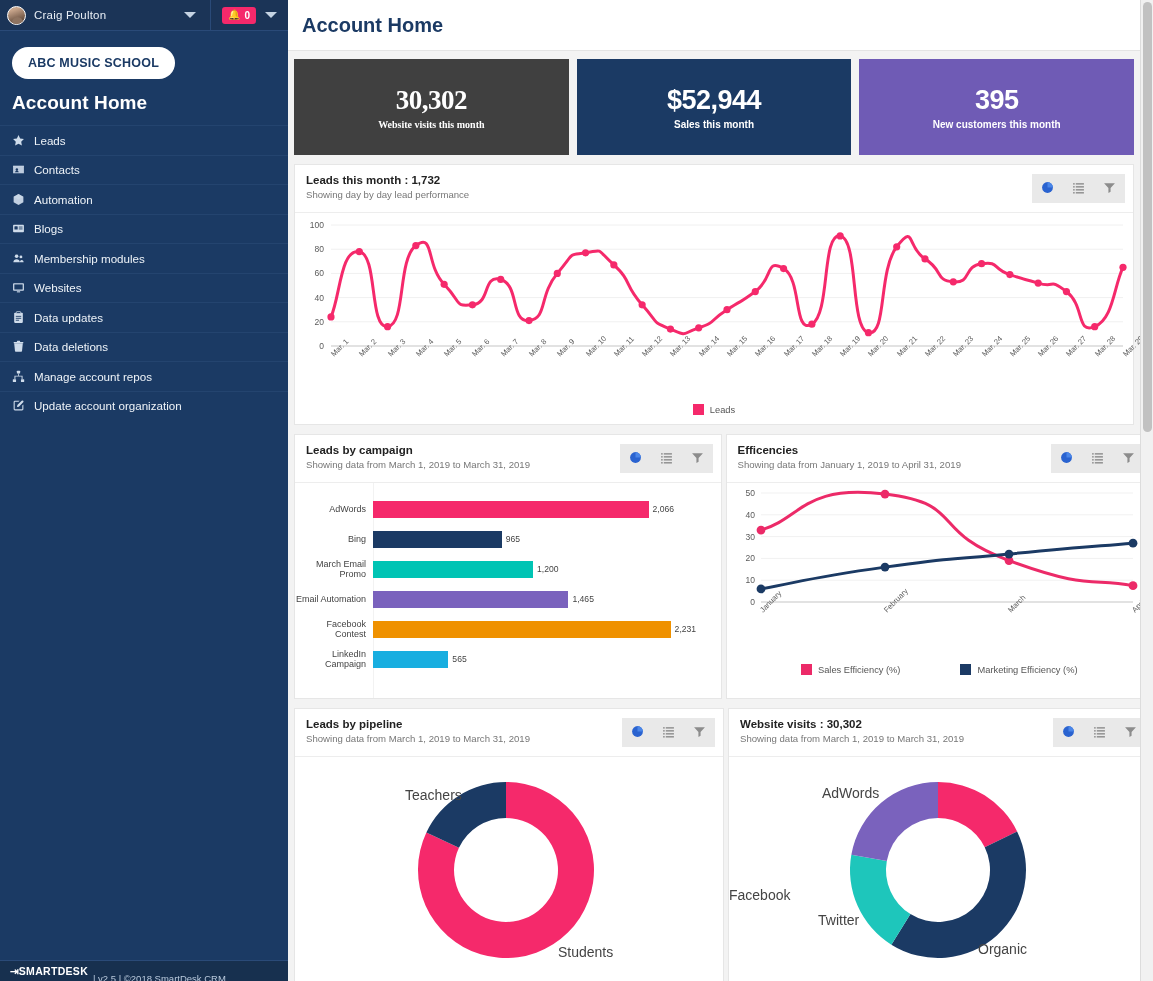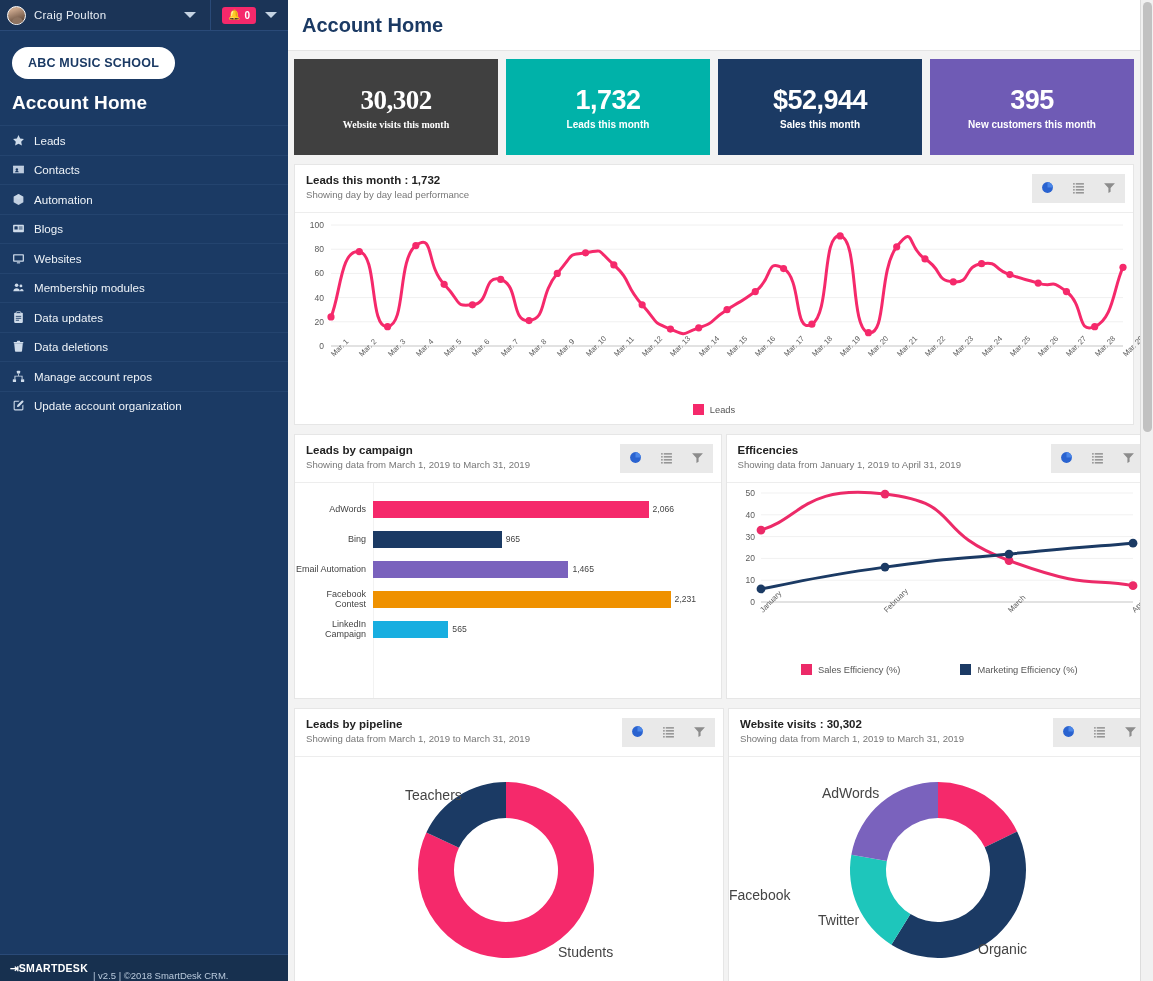--- a/index.html
+++ b/index.html
@@ -52,21 +52,21 @@
   #sidebar-title { font-size:19px; font-weight:bold; padding:3px 0 11px 12px; letter-spacing:.1px;}
   .nav-item {
     display:flex; align-items:center; gap:9px; height:29.5px;
     padding-left:12px; font-size:11.6px; color:#eef3f8;
     border-top:1px solid #24446f; cursor:pointer;
   }
   .nav-ico { width:13px; height:13px; flex:none; display:flex; align-items:center;
     justify-content:center; color:#cfdceb; }
   .nav-ico svg { display:block; }
   #footer {
-    position:absolute; left:0; bottom:0; width:288px; height:27px;
+    position:absolute; left:0; bottom:0; width:288px; height:21px;
     background:#17304f; border-top:1px solid #2a4a78;
     display:flex; align-items:center; padding-left:10px; font-size:9.5px; color:#b9c9dc;
   }
   #footer-logo { font-weight:bold; color:#fff; font-size:10.5px; letter-spacing:.3px; }
   #footer-logo .mark { letter-spacing:-1px; margin-right:1px; }
   #footer-meta { margin-left:5px;margin-top:14px; }
 
   
   #main {
     position:absolute; left:288px; top:0; width:865px; height:981px;
@@ -181,37 +181,37 @@
             <rect x="4.5" y="8" width="6" height="6" rx=".8" fill="#1b3a64"></rect>
             <rect x="12.5" y="8.5" width="7" height="1.6" fill="#1b3a64"></rect>
             <rect x="12.5" y="12" width="7" height="1.6" fill="#1b3a64"></rect>
           </svg>
         </span>
         <span>Blogs</span>
       </div>
       <div class="nav-item">
         <span class="nav-ico">
           <svg width="13" height="13" viewBox="0 0 24 24" fill="currentColor">
-            <rect x="2" y="4" width="20" height="14" rx="1.5"></rect>
-            <rect x="4.3" y="6.3" width="15.4" height="9.4" fill="#1b3a64"></rect>
-            <rect x="9" y="19" width="6" height="2"></rect>
-          </svg>
-        </span>
-        <span>Websites</span>
-      </div>
-      <div class="nav-item">
-        <span class="nav-ico">
-          <svg width="13" height="13" viewBox="0 0 24 24" fill="currentColor">
             <circle cx="8.5" cy="8" r="3.3"></circle>
             <circle cx="16.5" cy="9" r="2.6"></circle>
             <path d="M2.5 19c0-3.4 2.7-5.6 6-5.6s6 2.2 6 5.6z"></path>
             <path d="M14.5 19c0-2.6 1.3-4.4 3.4-4.4S21.5 16.4 21.5 19z"></path>
           </svg>
         </span>
         <span>Membership modules</span>
+      </div>
+      <div class="nav-item">
+        <span class="nav-ico">
+          <svg width="13" height="13" viewBox="0 0 24 24" fill="currentColor">
+            <rect x="2" y="4" width="20" height="14" rx="1.5"></rect>
+            <rect x="4.3" y="6.3" width="15.4" height="9.4" fill="#1b3a64"></rect>
+            <rect x="9" y="19" width="6" height="2"></rect>
+          </svg>
+        </span>
+        <span>Websites</span>
       </div>
       <div class="nav-item">
         <span class="nav-ico">
           <svg width="13" height="13" viewBox="0 0 24 24" fill="currentColor">
             <rect x="4" y="3" width="16" height="19" rx="1.5"></rect>
             <rect x="8" y="1.2" width="8" height="3.6" rx="1" fill="#1b3a64" stroke="currentColor" stroke-width="1.4"></rect>
             <rect x="7" y="9" width="10" height="1.6" fill="#1b3a64"></rect>
             <rect x="7" y="12.6" width="10" height="1.6" fill="#1b3a64"></rect>
             <rect x="7" y="16.2" width="6" height="1.6" fill="#1b3a64"></rect>
           </svg>
@@ -259,24 +259,20 @@
 <div id="main">
 
   <div id="page-header">
     <div id="page-title">Account Home</div>
   </div>
 
   <div id="kpi-row">
       <div class="kpi" style="background: #404040; font-family: Liberation Serif, serif;">
         <div class="kpi-value">30,302</div>
         <div class="kpi-label">Website visits this month</div>
-      </div>
-      <div class="kpi" style="background: rgb(0, 178, 169);">
-        <div class="kpi-value">1,732</div>
-        <div class="kpi-label">Leads this month</div>
       </div>
       <div class="kpi" style="background: rgb(27, 58, 100);">
         <div class="kpi-value">$52,944</div>
         <div class="kpi-label">Sales this month</div>
       </div>
       <div class="kpi" style="background: rgb(111, 91, 181);">
         <div class="kpi-value">395</div>
         <div class="kpi-label">New customers this month</div>
       </div>
     </div>
@@ -407,20 +403,27 @@
             </div>
           </div>
           <div class="bar-row">
             <div class="bar-label">Bing</div>
             <div class="bar-track">
               <div class="bar-fill" style="width: 38.6%; background: rgb(27, 58, 100);"></div>
               <div class="bar-val">965</div>
             </div>
           </div>
           <div class="bar-row">
+            <div class="bar-label">March Email Promo</div>
+            <div class="bar-track">
+              <div class="bar-fill" style="width: 48%; background: rgb(0, 196, 180);"></div>
+              <div class="bar-val">1,200</div>
+            </div>
+          </div>
+          <div class="bar-row">
             <div class="bar-label">Email Automation</div>
             <div class="bar-track">
               <div class="bar-fill" style="width: 58.6%; background: rgb(122, 98, 189);"></div>
               <div class="bar-val">1,465</div>
             </div>
           </div>
           <div class="bar-row">
             <div class="bar-label">Facebook Contest</div>
             <div class="bar-track">
               <div class="bar-fill" style="width: 89.24%; background: rgb(239, 145, 0);"></div>

